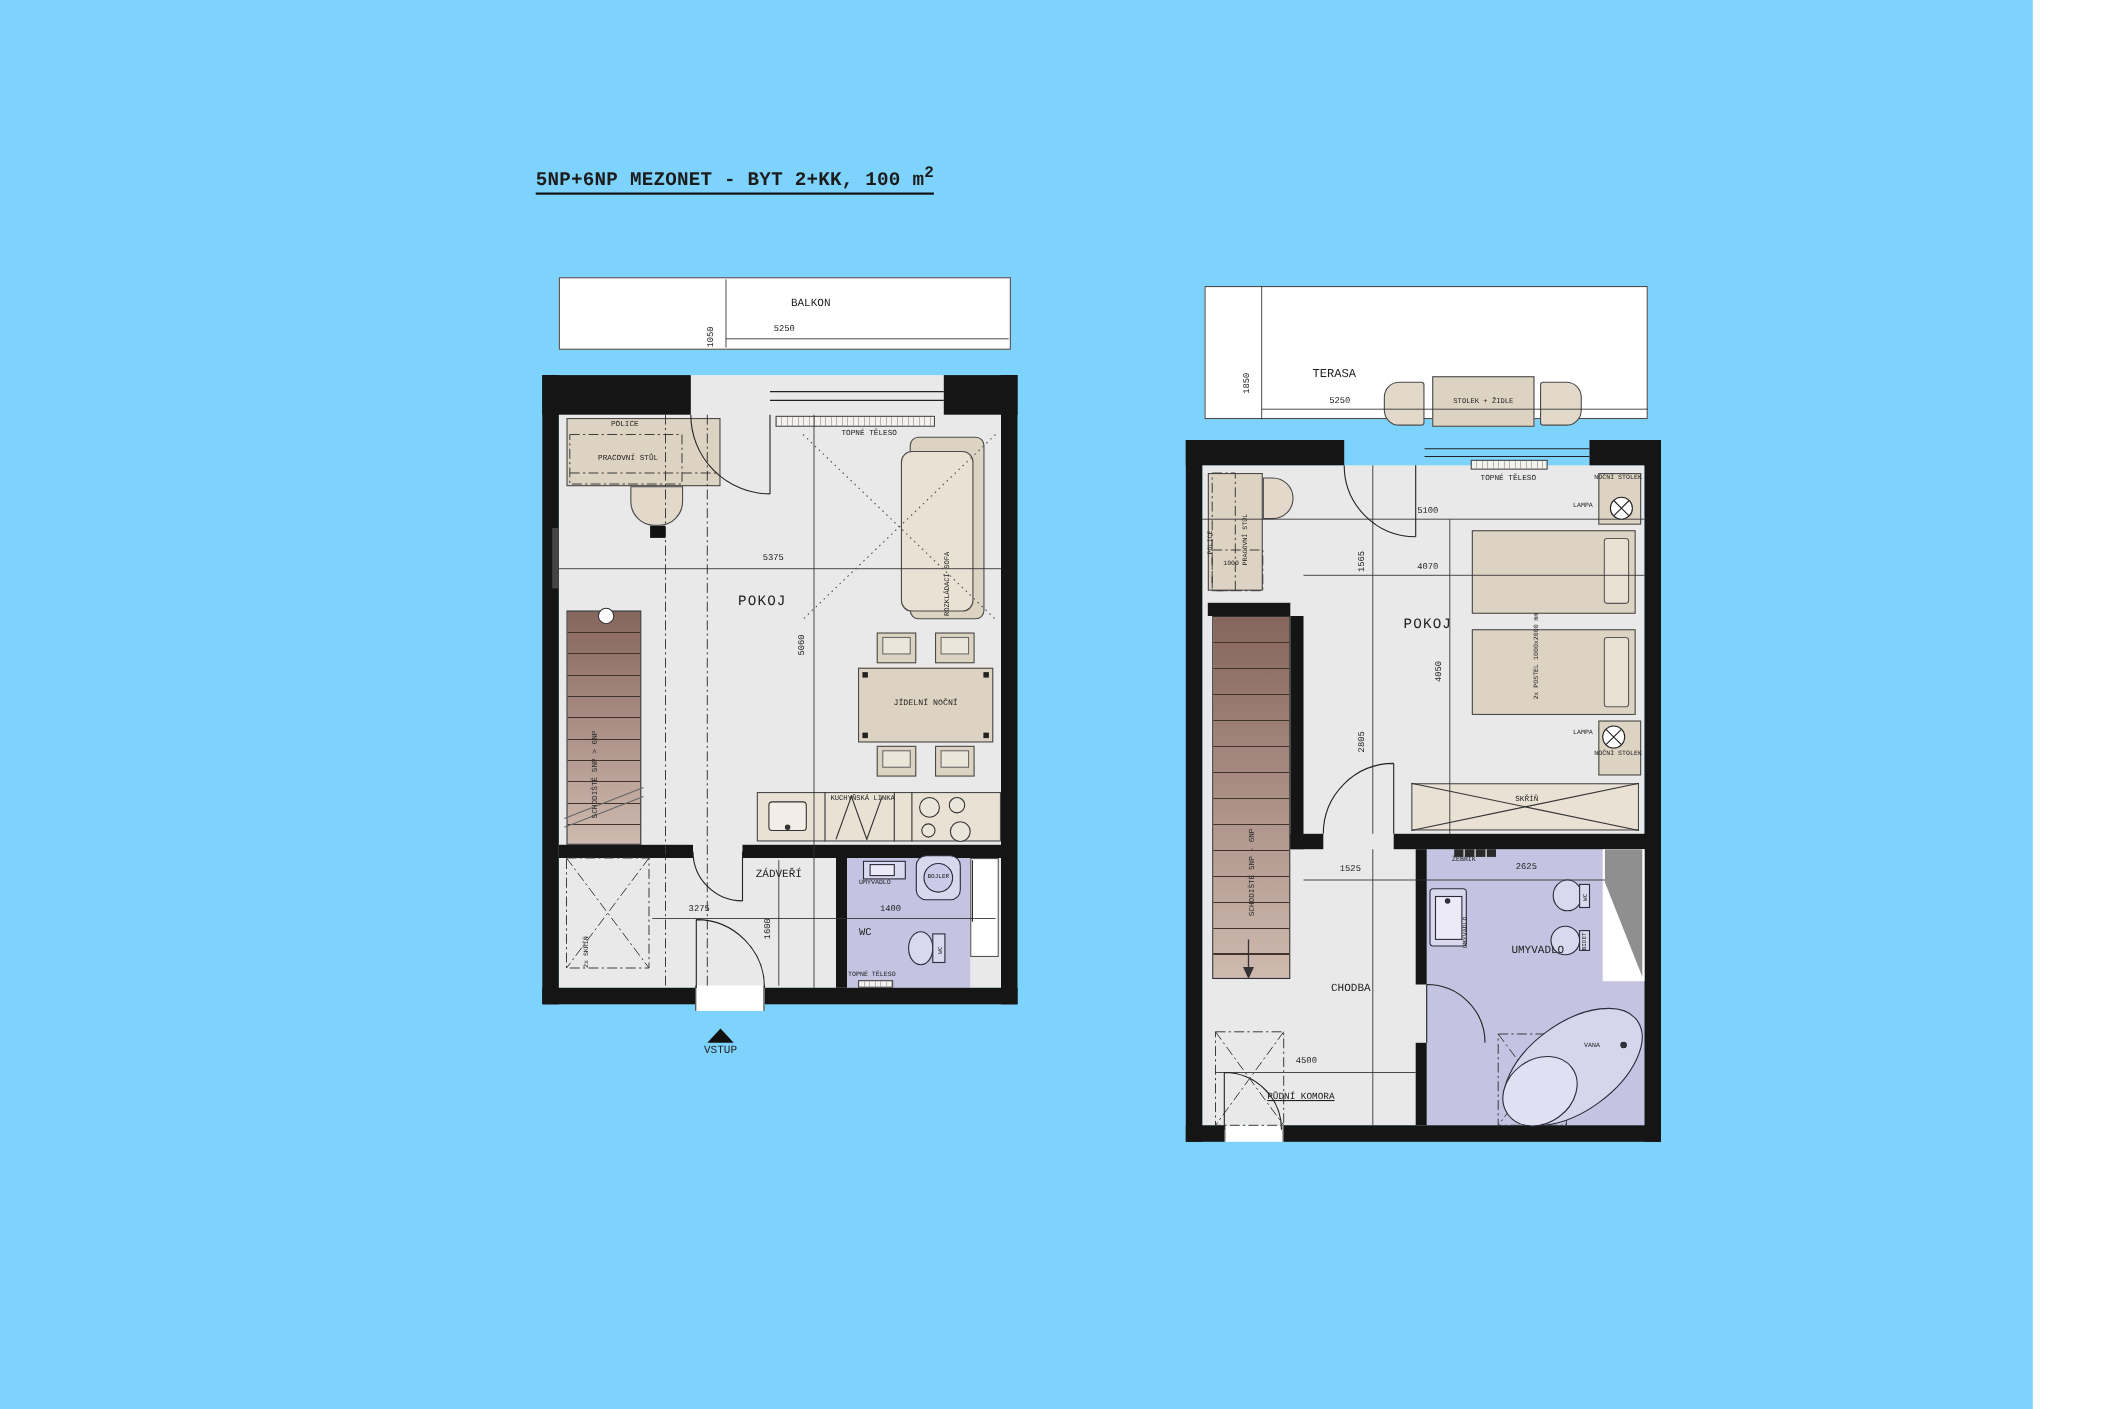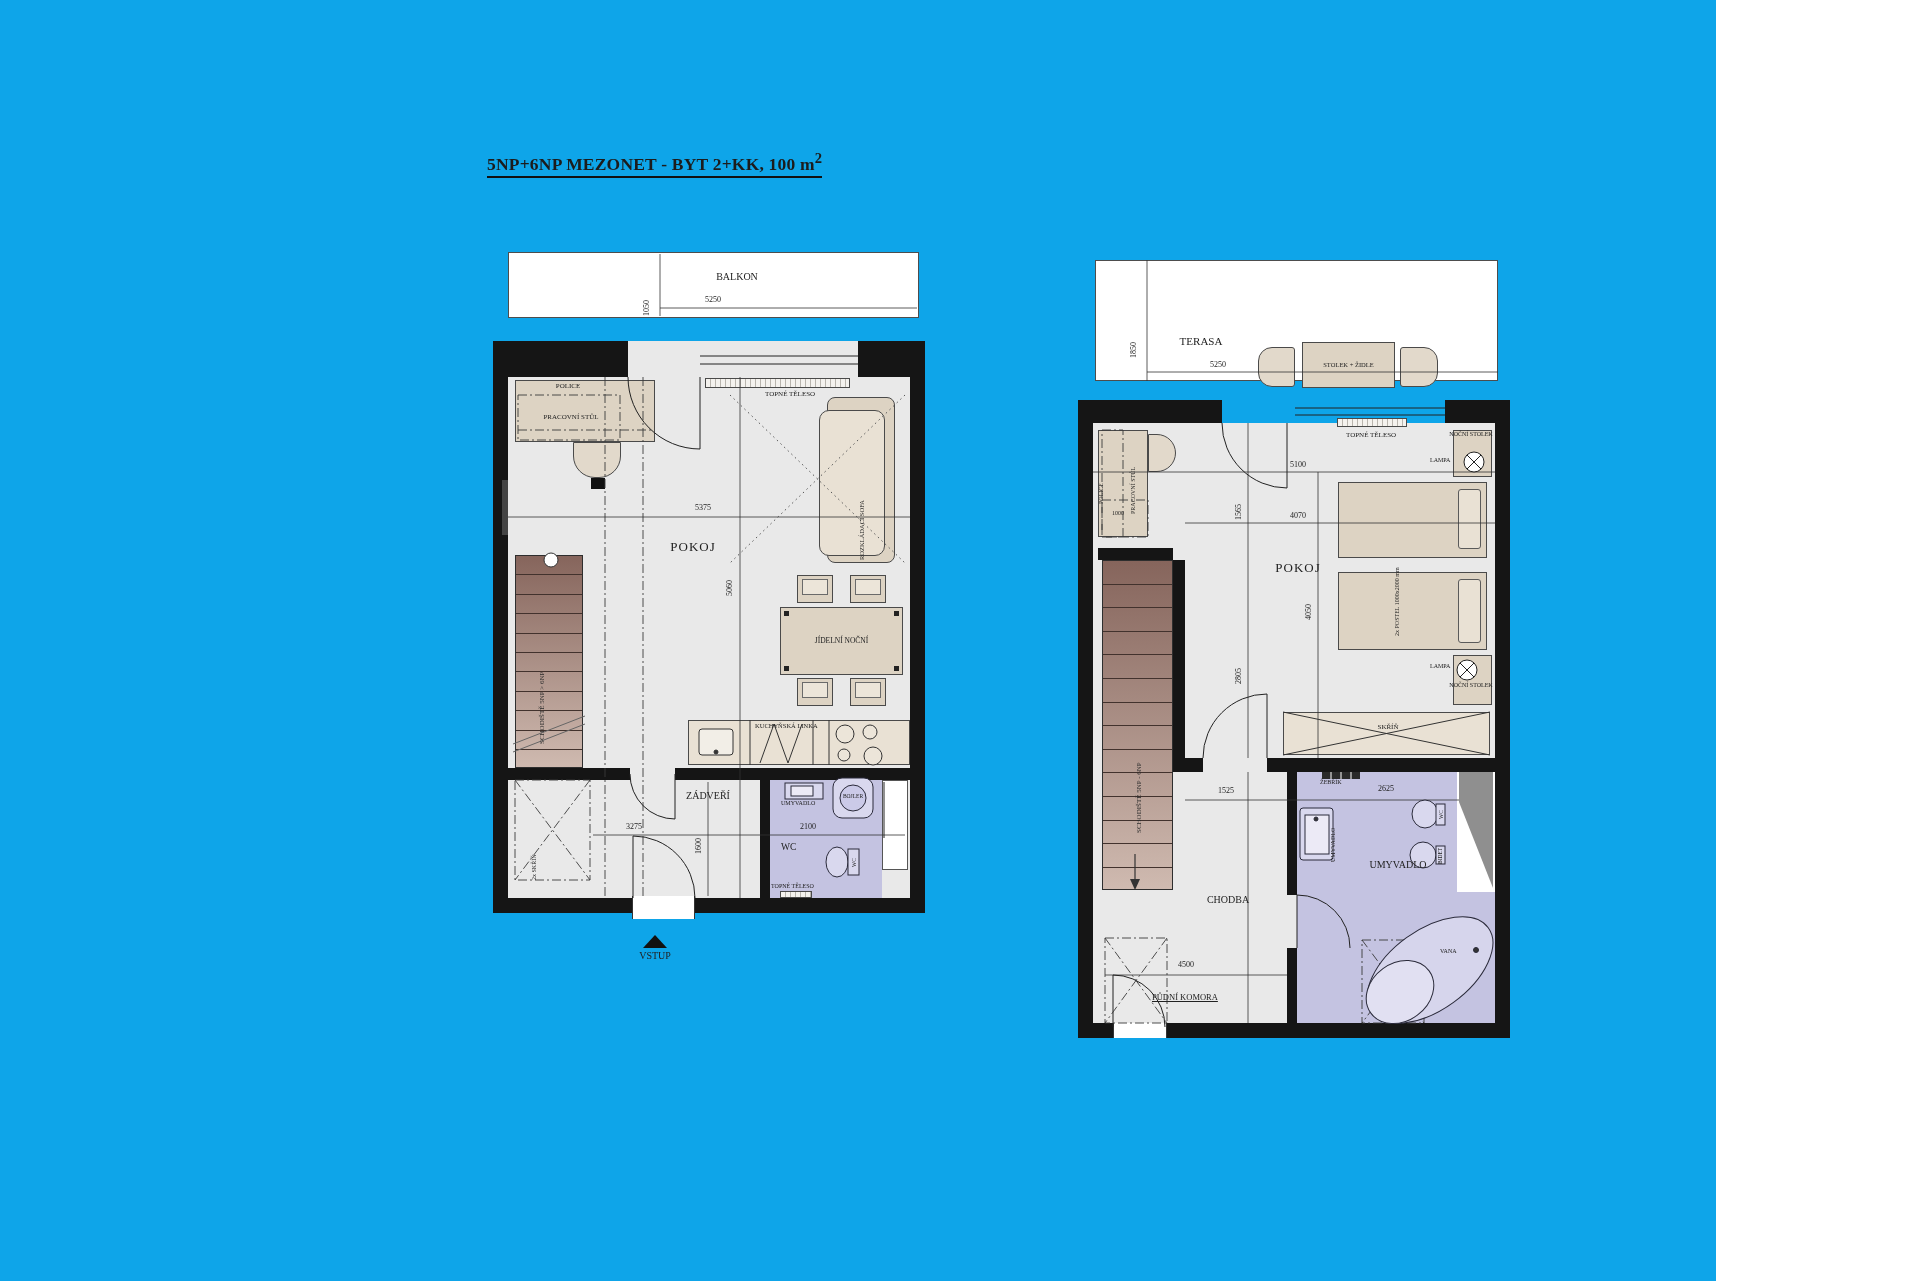--- a/index.html
+++ b/index.html
@@ -1,17 +1,17 @@
 <!DOCTYPE html>
 <html><head>
 <meta charset="utf-8">
 <style>
   html,body{margin:0;padding:0;background:#fff;}
-  #canvas{position:relative;width:1716px;height:1281px;background:#0ea5e9;overflow:hidden;
-          font-family:Liberation Serif, serif;color:#1c1c1c;}
+  #canvas{position:relative;width:1848px;height:1281px;background:#7dd3fc;overflow:hidden;
+          font-family:Liberation Mono, monospace;color:#1c1c1c;}
   .abs{position:absolute;}
   .plan{position:absolute;}
   .lbl{position:absolute;font-size:8px;line-height:1.05;color:#222;white-space:nowrap;z-index:30;}
   .c{text-align:center;}
   .vlbl{writing-mode:vertical-rl;transform:rotate(180deg);white-space:nowrap;}
   .wall{position:absolute;background:#151515;z-index:8;}
   .floor{position:absolute;background:#e9e9e9;z-index:1;}
   .blue{position:absolute;background:#c4c3e1;z-index:2;}
   .bal{position:absolute;background:#fff;border:1.5px solid #4d4d4d;box-sizing:border-box;z-index:1;}
   .furn{position:absolute;background:#ddd3c3;border:1px solid #4a4a4a;box-sizing:border-box;z-index:12;}
@@ -102,21 +102,21 @@
       </div>
 
     <div class="furn furnL" style="left:195px;top:468px;width:222px;height:45px;"></div>
     <div class="lbl" style="left:262px;top:471px;font-size:6.5px;">KUCHYŇSKÁ LINKA</div>
 
     <div class="lbl c" style="left:175px;top:539px;width:80px;font-size:10px;">ZÁDVEŘÍ</div>
     <div class="lbl" style="left:133px;top:571px;">3275</div>
     <div class="lbl vlbl" style="left:202px;top:566px;height:36px;">1600</div>
     <div class="lbl vlbl" style="left:38px;top:566px;height:62px;font-size:6px;">2x SKŘÍŇ</div>
     <div class="lbl" style="left:288px;top:591px;font-size:9.5px;">WC</div>
-    <div class="lbl" style="left:307px;top:571px;">2100</div>
+    <div class="lbl" style="left:307px;top:571px;">1400</div>
     <div class="lbl" style="left:288px;top:548px;font-size:6px;">UMYVADLO</div>
     <div class="lbl c" style="left:341px;top:542px;width:38px;font-size:5.5px;">BOJLER</div>
     <div class="lbl vlbl" style="left:359px;top:599px;height:16px;font-size:5.5px;">WC</div>
     <div class="lbl" style="left:278px;top:631px;font-size:6px;">TOPNÉ TĚLESO</div>
     <div class="rad" style="left:287px;top:639px;width:32px;height:7px;"></div>
 
     <div class="tri" style="left:150px;top:683px;"></div>
     <div class="lbl c" style="left:137px;top:699px;width:50px;font-size:10px;">VSTUP</div>
 
     <svg width="435" height="715" viewBox="0 0 435 715">
@@ -166,21 +166,21 @@
           <rect x="401" y="359" width="5" height="5"></rect>
         <rect x="291" y="414" width="5" height="5"></rect>
           <rect x="401" y="414" width="5" height="5"></rect>
       </g>
     </svg>
   </div>
 
   <div class="plan" id="plan6" style="left:1078px;top:258px;width:432px;height:790px;">
 
     <div class="bal" style="left:17px;top:2px;width:403px;height:121px;"></div>
-    <div class="lbl c" style="left:93px;top:78px;width:60px;font-size:11px;">TERASA</div>
+    <div class="lbl c" style="left:105px;top:78px;width:60px;font-size:11px;">TERASA</div>
     <div class="lbl c" style="left:110px;top:103px;width:60px;">5250</div>
     <div class="lbl vlbl" style="left:52px;top:56px;height:44px;">1850</div>
     <div class="furn flex" style="left:224px;top:84px;width:93px;height:46px;">
       <span class="lbl" style="position:static;font-size:6.5px;">STOLEK + ŽIDLE</span>
     </div>
     <div class="chair6" style="left:180px;top:89px;width:37px;height:40px;border-radius:14px 3px 3px 14px;"></div>
     <div class="chair6" style="left:322px;top:89px;width:38px;height:40px;border-radius:3px 14px 14px 3px;"></div>
 
     <div class="floor" style="left:15px;top:165px;width:402px;height:600px;"></div>
     <div class="blue" style="left:219px;top:514px;width:198px;height:251px;"></div>

